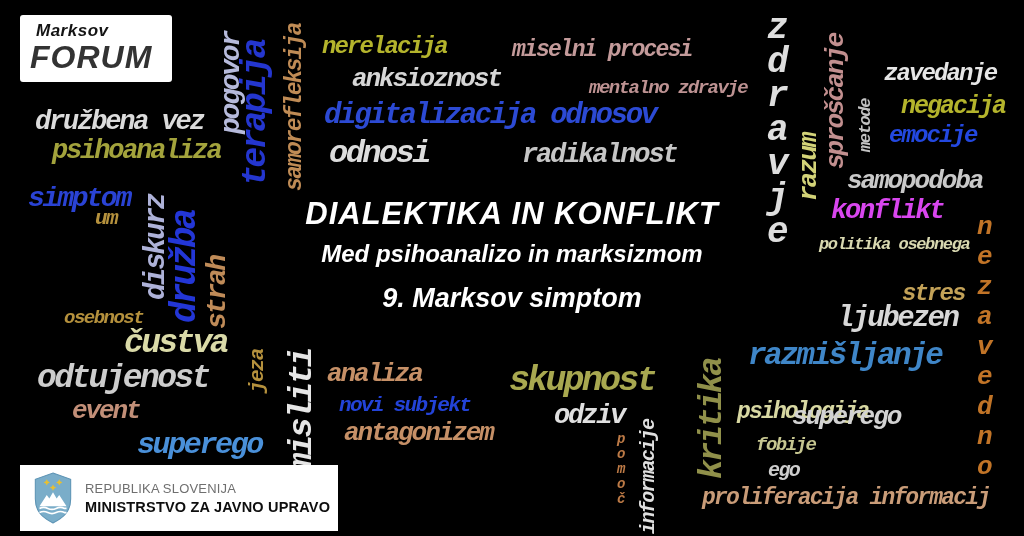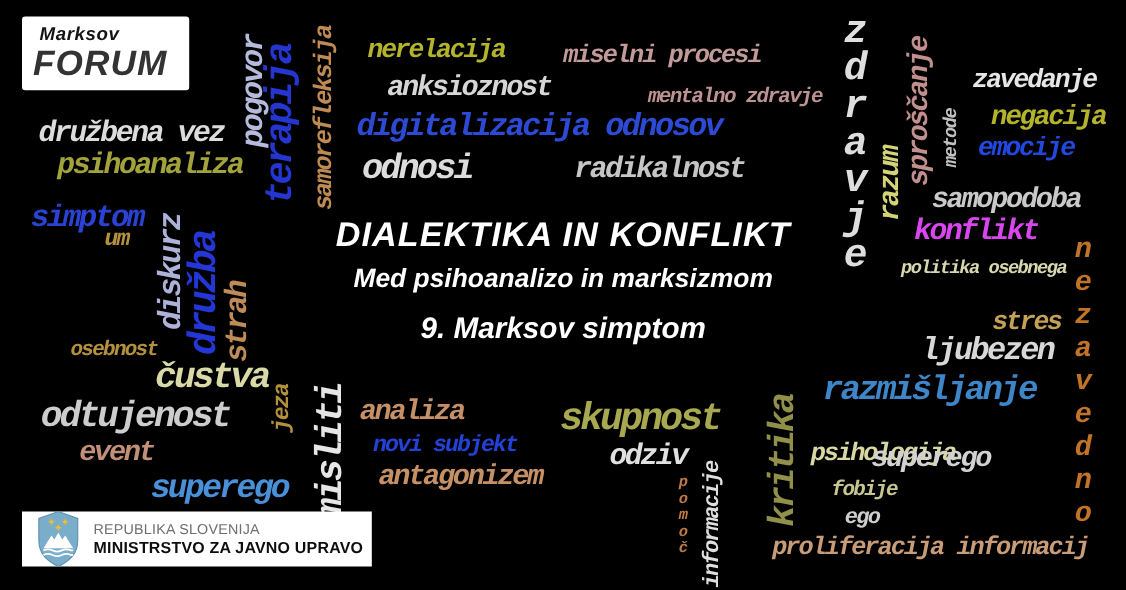--- a/index.html
+++ b/index.html
@@ -17,21 +17,21 @@
   #title-line2{font-size:24px;font-weight:bold;font-style:italic;margin-top:8px;}
   #title-line3{font-size:27px;font-weight:bold;font-style:italic;margin-top:15px;}
   
   #urbani-logo{position:absolute;left:20px;top:15px;width:152px;height:67px;background:#fff;
                border-radius:3px;overflow:hidden;}
   #urbani-line1{position:absolute;left:16px;top:6px;font-size:17px;font-weight:800;
                 font-style:italic;color:#141414;letter-spacing:.5px;}
   #urbani-line2{position:absolute;left:10px;top:24px;font-size:32px;font-weight:900;
                 font-style:italic;color:#333;letter-spacing:1px;}
   
-  #gov-logo{position:absolute;left:20px;top:465px;width:318px;height:50px;background:#fff;
+  #gov-logo{position:absolute;left:20px;top:465px;width:318px;height:66px;background:#fff;
             display:flex;align-items:center;}
   #gov-crest{margin-left:14px;flex:0 0 auto;}
   #gov-text{margin-left:13px;display:flex;flex-direction:column;justify-content:center;}
   #gov-line1{font-size:13px;color:#6f6f6f;letter-spacing:.2px;}
   #gov-line2{font-size:14.5px;color:#0e0e0e;font-weight:bold;letter-spacing:.2px;margin-top:3px;}
 </style>
 </head>
 <body>
 
 <div id="poster">
@@ -46,25 +46,25 @@
     <div id="title-line2">Med psihoanalizo in marksizmom</div>
     <div id="title-line3">9. Marksov simptom</div>
   </div>
 
   <div id="word-cloud">
       <div class="word h" style="left: 35px; top: 109px; font-size: 27px; color: rgb(220, 220, 220);">družbena vez</div>
       <div class="word h" style="left: 52px; top: 138px; font-size: 27px; color: rgb(163, 163, 60);">psihoanaliza</div>
       <div class="word h" style="left: 28px; top: 185px; font-size: 28px; color: rgb(42, 67, 212);">simptom</div>
       <div class="word h" style="left: 95px; top: 208px; font-size: 21px; color: rgb(181, 145, 61);">um</div>
       <div class="word h" style="left: 64px; top: 309px; font-size: 19px; color: rgb(181, 145, 61);">osebnost</div>
-      <div class="word h" style="left: 141px; top: 327px; font-size: 33px; color: rgb(218, 218, 168); font-family: Liberation Mono, monospace;">čustva</div>
+      <div class="word h" style="left: 124px; top: 327px; font-size: 33px; color: rgb(218, 218, 168); font-family: Liberation Mono, monospace;">čustva</div>
       <div class="word h" style="left: 37px; top: 362px; font-size: 33px; color: rgb(205, 205, 205);">odtujenost</div>
       <div class="word h" style="left: 72px; top: 398px; font-size: 26px; color: rgb(194, 143, 120);">event</div>
       <div class="word h" style="left: 137px; top: 430px; font-size: 30px; color: rgb(74, 144, 217);">superego</div>
-      <div class="word h" style="left: 334px; top: 35px; font-size: 24px; color: rgb(180, 180, 44);">nerelacija</div>
+      <div class="word h" style="left: 322px; top: 35px; font-size: 24px; color: rgb(180, 180, 44);">nerelacija</div>
       <div class="word h" style="left: 352px; top: 66px; font-size: 26px; color: rgb(214, 214, 214);">anksioznost</div>
       <div class="word h" style="left: 512px; top: 39px; font-size: 23px; color: rgb(195, 154, 154);">miselni procesi</div>
       <div class="word h" style="left: 589px; top: 79px; font-size: 19px; color: rgb(189, 146, 146);">mentalno zdravje</div>
       <div class="word h" style="left: 324px; top: 101px; font-size: 29px; color: rgb(44, 74, 212);">digitalizacija odnosov</div>
       <div class="word h" style="left: 329px; top: 138px; font-size: 32px; color: rgb(220, 220, 220);">odnosi</div>
       <div class="word h" style="left: 522px; top: 142px; font-size: 27px; color: rgb(198, 198, 198);">radikalnost</div>
       <div class="word h" style="left: 884px; top: 62px; font-size: 24px; color: rgb(230, 230, 230);">zavedanje</div>
       <div class="word h" style="left: 901px; top: 94px; font-size: 25px; color: rgb(180, 180, 44);">negacija</div>
       <div class="word h" style="left: 889px; top: 124px; font-size: 24px; color: rgb(35, 72, 224);">emocije</div>
       <div class="word h" style="left: 847px; top: 168px; font-size: 26px; color: rgb(201, 201, 201);">samopodoba</div>

